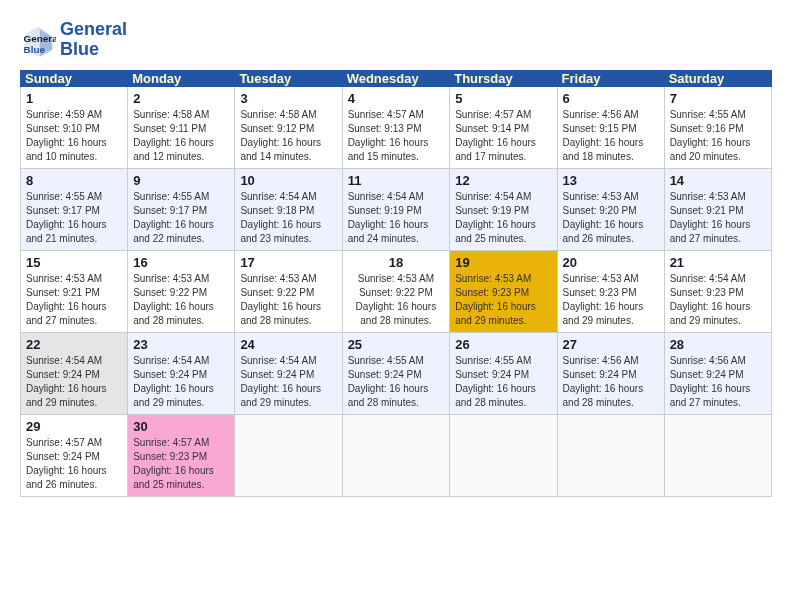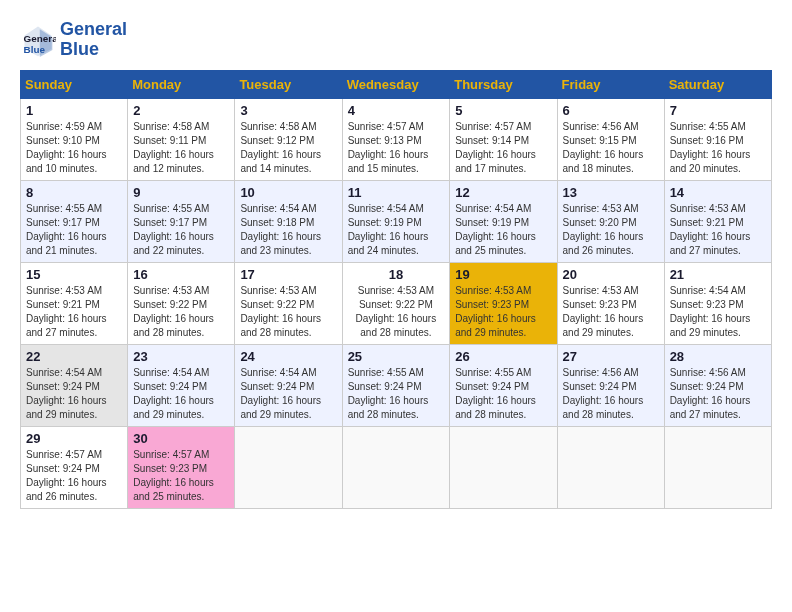--- a/index.html
+++ b/index.html
@@ -46,22 +46,22 @@
       font-size: 16px;
       color: #333;
     }
     .calendar {
       width: 100%;
       border-collapse: collapse;
       font-size: 11px;
     }
     .calendar th {
       background-color: #2255a4;
-      color: #eab308;
-      padding: 6px 4px;
+      color: #fef9c3;
+      padding: 0 4px;
       text-align: left;
       font-size: 13px;
       font-weight: bold;
       border: 1px solid #2255a4;
     }
     .calendar td {
       vertical-align: top;
       border: 1px solid #ccc;
       padding: 4px 5px;
       width: 108px;

